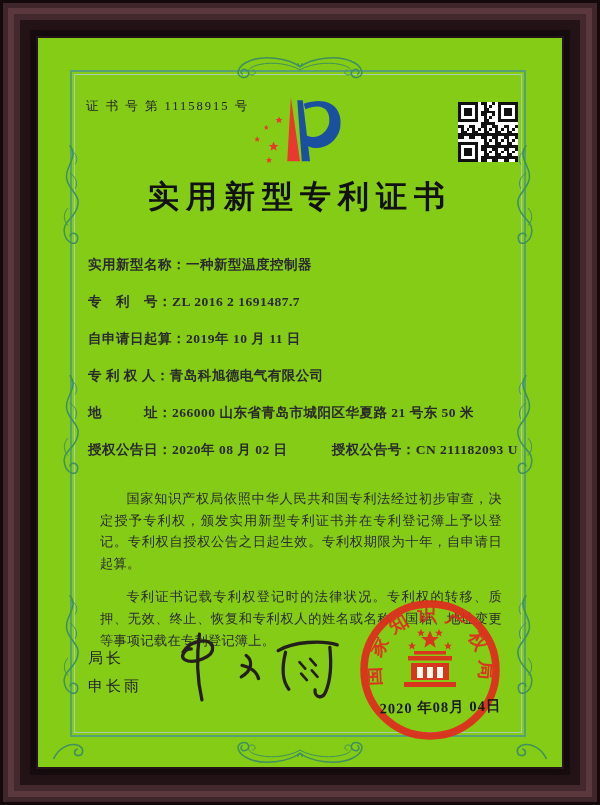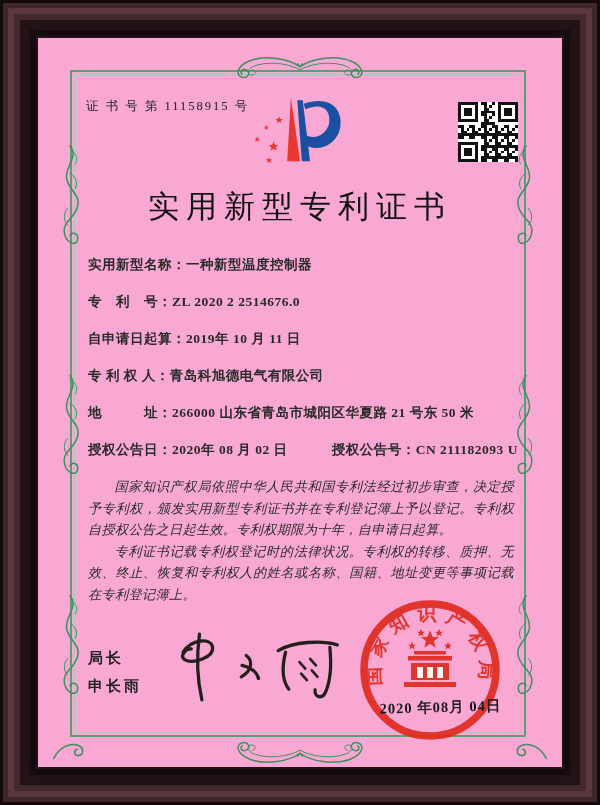--- a/index.html
+++ b/index.html
@@ -11,55 +11,55 @@
       inset 0 0 0 3px #140a0c,
       inset 0 0 0 8px #3f262b,
       inset 0 0 0 14px #5a383e,
       inset 0 0 0 20px #43282d,
       inset 0 0 0 30px #231316,
       inset 0 0 0 36px #170c0f;
     padding:38px;
     font-family:"Liberation Serif","DejaVu Serif",serif;
   }
   .paper{
-    position:relative;width:524px;height:729px;background:#f9a8d4;
+    position:relative;width:524px;height:729px;background:#84cc16;
     box-shadow:0 0 9px rgba(0,0,0,.65);
     overflow:hidden;color:#1f1f1f;
   }
   .green-border{
     position:absolute;left:32px;top:32px;right:36px;bottom:30px;
     border:2px solid #57a076;pointer-events:none;
   }
   .green-border-inner{
     position:absolute;inset:2px;border:1px solid #a9cbb4;
   }
   .orn{position:absolute;pointer-events:none;}
   .cert-no{
     position:absolute;left:48px;top:60px;font-size:12.5px;letter-spacing:2px;color:#222;
   }
   .logo{position:absolute;left:198px;top:54px;width:128px;height:82px;}
   .qr{position:absolute;left:420px;top:64px;width:60px;height:60px;}
   .title{
-    position:absolute;left:0;top:148px;width:100%;text-align:center;
-    font-size:31px;font-weight:normal;letter-spacing:7px;color:#111;
+    position:absolute;left:0;top:138px;width:100%;text-align:center;
+    font-size:31px;font-weight:bold;letter-spacing:7px;color:#111;
   }
   .fields{position:absolute;left:50px;top:218px;width:430px;font-size:13.5px;color:#2a2a2a;font-weight:bold;}
   .field-row{margin-bottom:19px;white-space:nowrap;letter-spacing:.5px;}
   .field-label{display:inline-block;}
   .grant-row{display:flex;}
   .grant-left{width:256px;}
   .paras{
     position:absolute;left:50px;top:438px;width:426px;
     font-size:13.2px;line-height:21.6px;text-align:justify;color:#2b2b2b;letter-spacing:.3px;
   }
-  .paras p{margin:0;text-indent:2em;font-style:italic;}
+  .paras p{margin:12px;text-indent:2em;}
   .signer{
     position:absolute;left:50px;top:606px;
     font-family:"Liberation Sans","DejaVu Sans",sans-serif;
-    font-size:15px;font-weight:700;color:#222;letter-spacing:3px;line-height:28px;
+    font-size:15px;font-weight:400;color:#222;letter-spacing:3px;line-height:28px;
   }
   .signature{position:absolute;left:128px;top:588px;width:185px;height:82px;}
   .seal{position:absolute;left:312px;top:550px;width:160px;height:160px;}
   .seal-date{
     position:absolute;left:305px;top:660px;width:195px;text-align:center;
     font-size:14.5px;font-weight:bold;color:#1a1a1a;letter-spacing:1px;
     transform:rotate(-1.5deg);
   }
   .visually-hidden{position:absolute;width:1px;height:1px;overflow:hidden;clip-path:inset(50%);}
   svg text{font-family:"Liberation Serif","DejaVu Serif",serif;}
@@ -310,21 +310,21 @@
       </g>
     </svg>
 
     <div class="title">实用新型专利证书</div>
 
     <div class="fields">
       <div class="field-row">
         <span class="field-label">实用新型名称：</span><span>一种新型温度控制器</span>
       </div>
       <div class="field-row">
-        <span class="field-label">专　利　号：</span><span>ZL 2020 2 2514676.0</span>
+        <span class="field-label">专　利　号：</span><span>ZL 2016 2 1691487.7</span>
       </div>
       <div class="field-row">
         <span class="field-label">自申请日起算：</span><span>2019年 10 月 11 日</span>
       </div>
       <div class="field-row">
         <span class="field-label">专 利 权 人：</span><span>青岛科旭德电气有限公司</span>
       </div>
       <div class="field-row">
         <span class="field-label">地　　　址：</span><span>266000 山东省青岛市城阳区华夏路 21 号东 50 米</span>
       </div>

